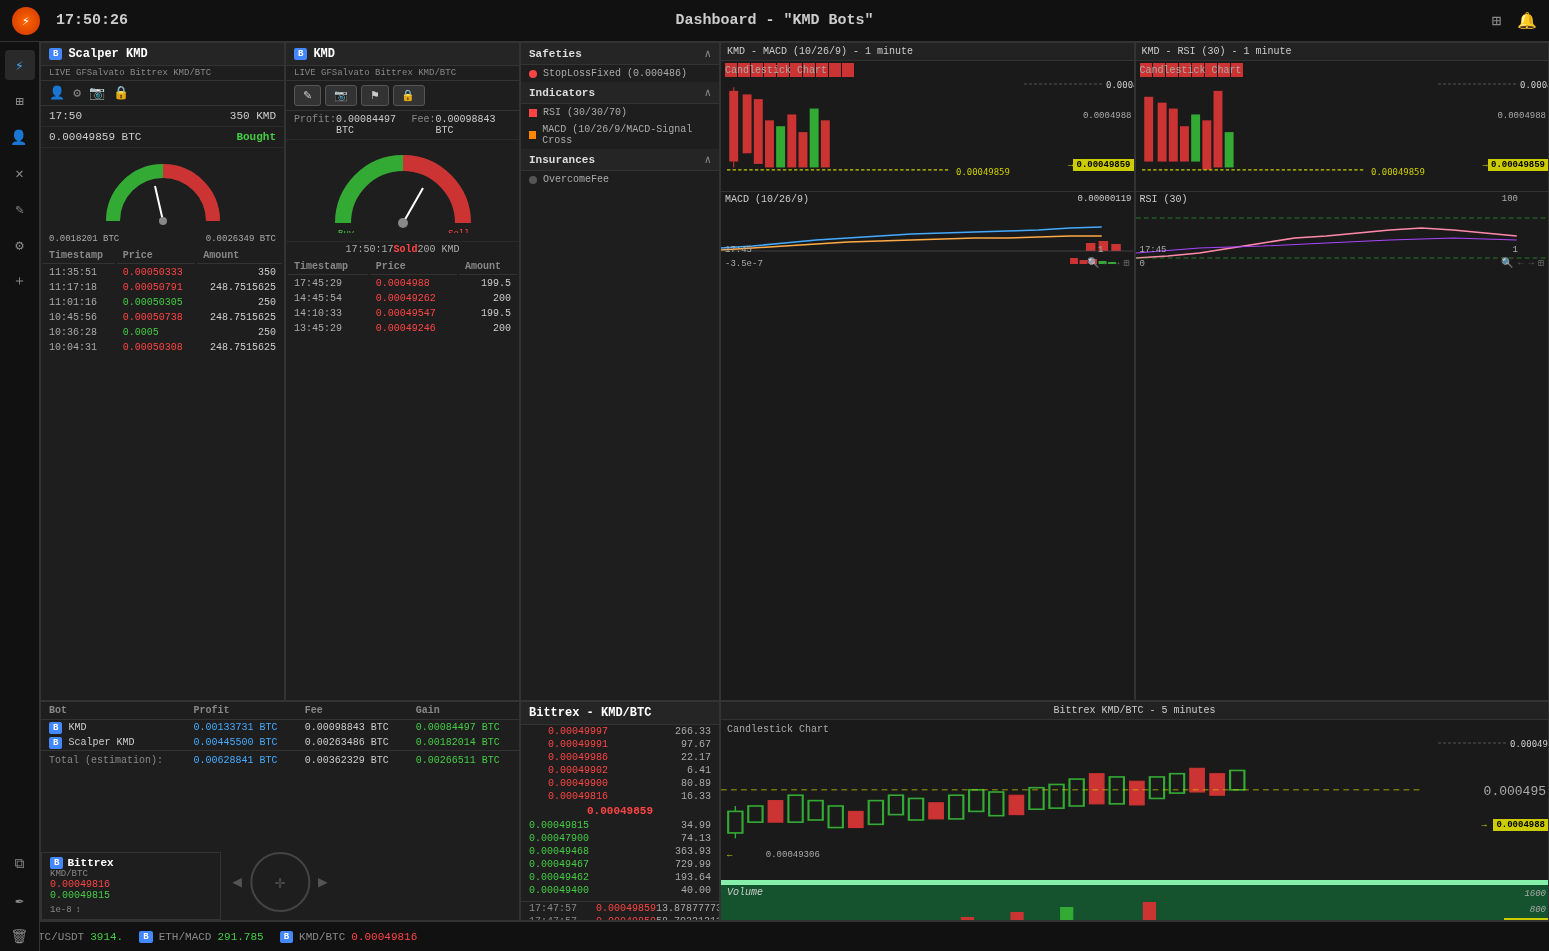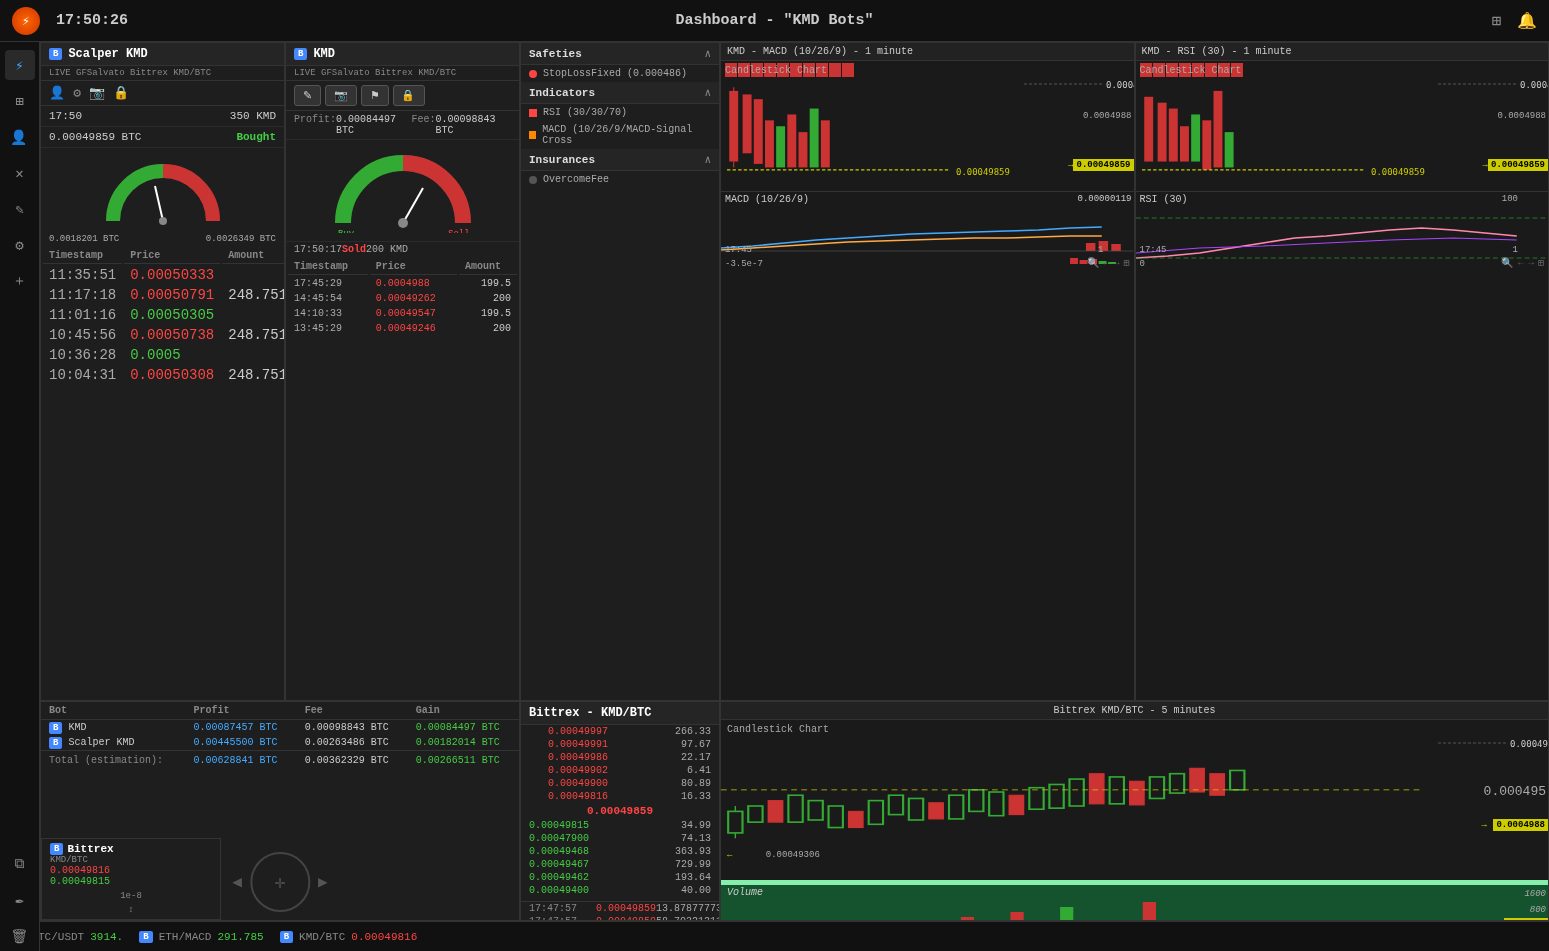--- a/index.html
+++ b/index.html
@@ -126,21 +126,21 @@
     }
     .gauge-container {
       display: flex; justify-content: center; padding: 8px 0;
     }
     .trade-table { width: 100%; }
     .trade-table th {
       color: #888; font-size: 10px; padding: 2px 6px; text-align: left;
       border-bottom: 1px solid #333;
     }
     .trade-table td {
-      padding: 1px 6px; font-size: 14px;
+      padding: 1px 6px; font-size: 10px;
     }
     .td-ts { color: #aaa; }
     .td-price-red { color: #f44; }
     .td-price-green { color: #4c4; }
     .td-amt { color: #ccc; text-align: right; }
 
     
     .kmd-panel {
       grid-column: 2;
       grid-row: 1;
@@ -152,21 +152,21 @@
       background: #333; border: 1px solid #555; border-radius: 3px;
       padding: 3px 8px; color: #ccc; cursor: pointer; font-size: 11px;
     }
     .profit-fee-row {
       display: flex; justify-content: space-between;
       padding: 3px 8px; font-size: 10px; color: #888;
       border-bottom: 1px solid #2a2a2a;
     }
     .pf-value { color: #ccc; }
     .sell-time {
-      display: flex; justify-content: flex-start;
+      display: flex; justify-content: center;
       padding: 2px 8px; font-size: 10px;
       border-top: 1px solid #2a2a2a;
     }
     .sold-label { color: #f44; }
     .kmd-table { width: 100%; }
     .kmd-table th {
       color: #888; font-size: 10px; padding: 2px 6px; text-align: left;
       border-bottom: 1px solid #333;
     }
     .kmd-table td { padding: 1px 6px; font-size: 10px; }
@@ -638,21 +638,21 @@
           <th>Profit</th>
           <th>Fee</th>
           <th>Gain</th>
         </tr>
       </thead>
       <tbody id="summary-body">
           <tr>
       <td style="color:#ccc;font-size:10px;">
         <span class="b-badge">B</span> KMD
       </td>
-      <td style="color:#4af;font-size:10px;">0.00087457 BTC</td>
+      <td style="color:#4af;font-size:10px;">0.00133731 BTC</td>
       <td style="color:#ccc;font-size:10px;">0.00098843 BTC</td>
       <td style="color:#4c4;font-size:10px;">0.00084497 BTC</td>
     </tr>
           <tr>
       <td style="color:#ccc;font-size:10px;">
         <span class="b-badge">B</span> Scalper KMD
       </td>
       <td style="color:#4af;font-size:10px;">0.00445500 BTC</td>
       <td style="color:#ccc;font-size:10px;">0.00263486 BTC</td>
       <td style="color:#4c4;font-size:10px;">0.00182014 BTC</td>
@@ -677,21 +677,21 @@
     </div>
 
     <div style="position:absolute;bottom:0;left:0;background:#1e1e1e;border:1px solid #333;padding:4px 8px;width:180px;">
       <div style="display:flex;align-items:center;gap:4px;">
         <span class="b-badge">B</span>
         <span style="color:#fff;font-size:11px;font-weight:bold;">Bittrex</span>
       </div>
       <div style="color:#888;font-size:9px;">KMD/BTC</div>
       <div style="color:#f44;font-size:10px;">0.00049816</div>
       <div style="color:#4c4;font-size:10px;">0.00049815</div>
-      <div style="display:flex;align-items:center;gap:4px;font-size:9px;color:#888;margin-top:4px;flex-direction:column;">
+      <div style="display:flex;align-items:center;gap:4px;font-size:9px;color:#888;margin-top:4px;">
         <span>1e-8</span>
         <span style="color:#888;">↕</span>
       </div>
     </div>
   </div>
 
   <div class="panel bittrex-orderbook">
     <div class="panel-header">
       <span class="panel-title">Bittrex - KMD/BTC</span>
     </div>

